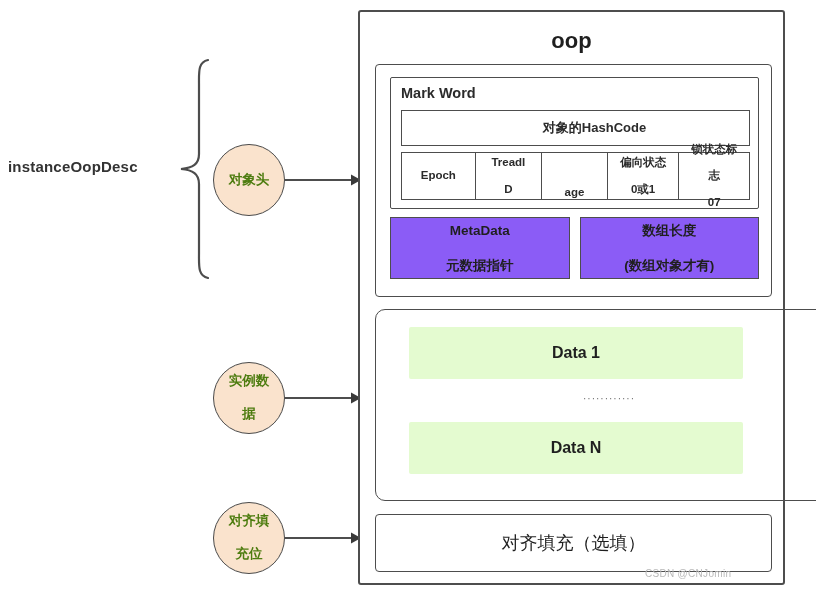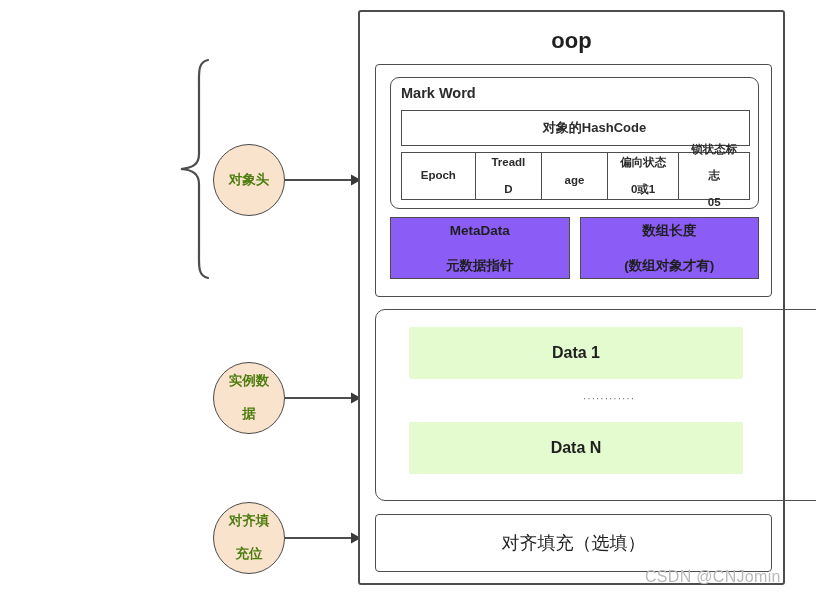--- a/index.html
+++ b/index.html
@@ -79,21 +79,21 @@
     width:397px; height:233px;
     border:1.6px solid #4d4d4d;
     border-radius:4px;
     box-sizing:border-box;
   }
   .markword-box{
     position:absolute;
     left:14px; top:12px;
     width:369px; height:132px;
     border:1.6px solid #4d4d4d;
-    border-radius:9px;
+    border-radius:2px;
     box-sizing:border-box;
   }
   .markword-title{
     position:absolute;
     left:10px; top:7px;
     font-size:14.5px;
     font-weight:bold;
     color:#2b2b2b;
   }
   .hashcode-box{
@@ -115,21 +115,21 @@
   }
   .mw-cell{
     border-right:1.6px solid #4d4d4d;
     box-sizing:border-box;
     display:flex;align-items:center;justify-content:center;
     text-align:center;
     font-size:11.5px;
     font-weight:bold;
     line-height:1.15;
     color:#2b2b2b;
-    padding:12px 1px;
+    padding:0 1px;
   }
   .mw-cell:last-child{border-right:none;}
   .mw-cell span{display:block;}
   .w1{width:74px;}
   .w2{width:67px;}
   .w3{width:66px;align-items:flex-end;}
   .w4{width:72px;}
   .w5{width:70px;}
   .w2 span{width:38px;}
   .w5 span{width:48px;}
@@ -194,30 +194,31 @@
     border-radius:4px;
     box-sizing:border-box;
     display:flex;align-items:center;justify-content:center;
     font-size:18px;font-weight:normal;color:#1f1f1f;
   }
 
   
   .watermark{
     position:absolute;
     left:645px; top:568px;
-    font-size:16px;
+    font-size:10px;
     color:#b9b9b9;
     letter-spacing:.3px;
   }
 </style>
 </head>
 <body>
 
 <div id="stage">
 
+  <div class="left-label">instanceOopDesc</div>
 
   <svg class="brace" viewBox="0 0 42 222" xmlns="http://www.w3.org/2000/svg">
     <path d="M30 2 C20 4 21 14 21 26 L21 96 C21 106 15 110 3 111 C15 112 21 116 21 126 L21 196 C21 208 20 218 30 220" fill="none" stroke="#4d4d4d" stroke-width="2.2" stroke-linecap="round"></path>
   </svg>
 
   <div class="circle c1">
     <span>对象头</span>
   </div>
   <div class="circle c2">
     <span><span>实例数</span><br><span>据</span></span>
@@ -257,21 +258,21 @@
           <div class="mw-cell w2">
             <span><span>TreadI</span><br><span>D</span></span>
           </div>
           <div class="mw-cell w3">
             <span>age</span>
           </div>
           <div class="mw-cell w4">
             <span><span>偏向状态</span><br><span>0或1</span></span>
           </div>
           <div class="mw-cell w5">
-            <span><span>锁状态标</span><br><span>志</span><br><span>05</span></span>
+            <span><span>锁状态标</span><br><span>志</span><br><span>07</span></span>
           </div>
         </div>
       </div>
 
       <div class="meta-row">
         <div class="meta-box">
           <span><span>MetaData</span><br><span>元数据指针</span></span>
         </div>
         <div class="meta-box">
           <span><span>数组长度</span><br><span>(数组对象才有)</span></span>

